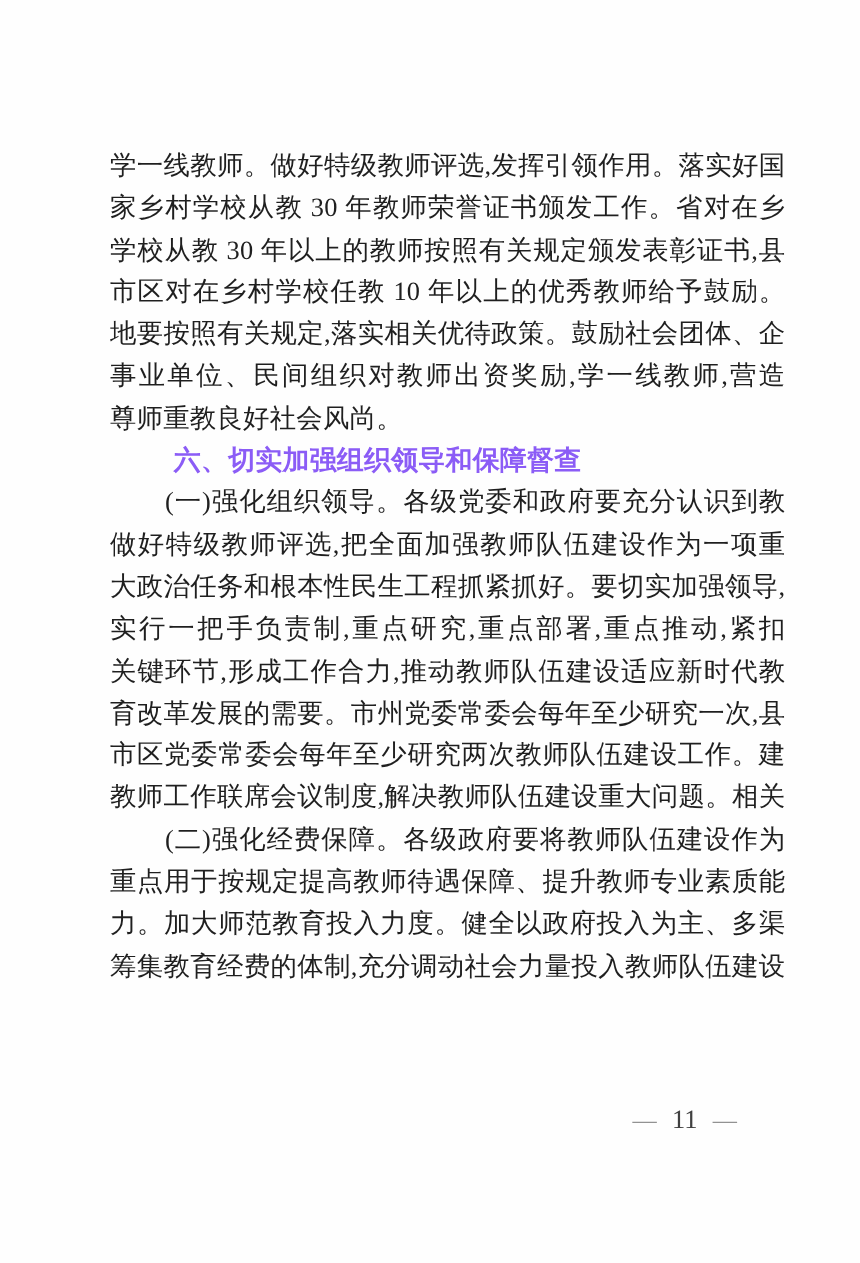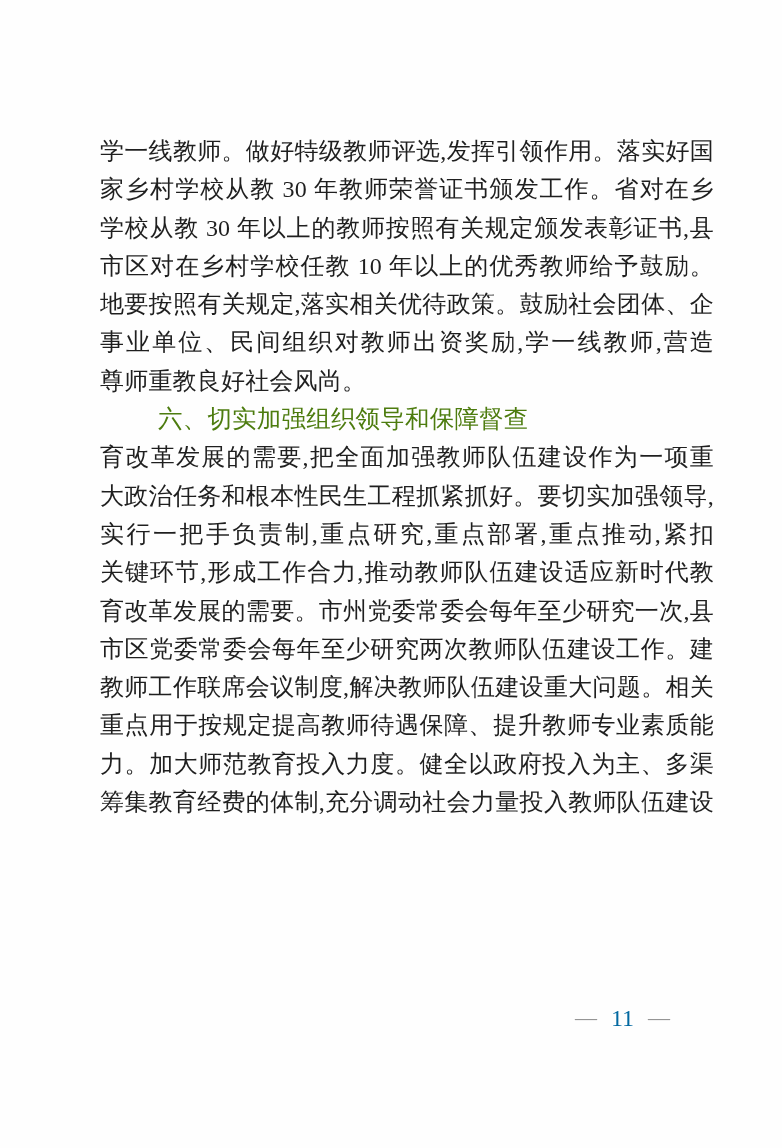--- a/index.html
+++ b/index.html
@@ -36,65 +36,67 @@
   }
   .line.fill {
     text-align: justify;
     text-align-last: justify;
     text-justify: inter-character;
   }
   .line.indent {
     text-indent: 50px;
   }
   .line.heading {
-    font-weight: 400;
+    font-weight: 700;
     font-family: "Liberation Sans", "DejaVu Sans", sans-serif;
     text-indent: 58px;
     font-size: 24.5px;
-    color: #4d7c0f;
+    color: #8b5cf6;
   }
   .page-number {
     position: absolute;
     top: 1006px;
     right: 112px;
     display: flex;
     align-items: center;
     gap: 14px;
     font-size: 24px;
   }
   .page-number .dash {
     color: #8f8f8f;
     font-size: 22px;
     line-height: 1;
   }
   .page-number .num {
-    color: #0369a1;
+    color: #404040;
     line-height: 1;
   }
 </style>
 </head>
 <body>
 
 <main class="page">
   <section class="text-block" id="text-block">
       <div class="line fill">学一线教师。做好特级教师评选,发挥引领作用。落实好国</div>
       <div class="line fill">家乡村学校从教 30 年教师荣誉证书颁发工作。省对在乡村</div>
       <div class="line fill">学校从教 30 年以上的教师按照有关规定颁发表彰证书,县</div>
       <div class="line fill">市区对在乡村学校任教 10 年以上的优秀教师给予鼓励。各</div>
       <div class="line fill">地要按照有关规定,落实相关优待政策。鼓励社会团体、企</div>
       <div class="line fill">事业单位、民间组织对教师出资奖励,学一线教师,营造</div>
       <div class="line">尊师重教良好社会风尚。</div>
       <div class="line indent heading">六、切实加强组织领导和保障督查</div>
-      <div class="line fill">育改革发展的需要,把全面加强教师队伍建设作为一项重</div>
+      <div class="line fill indent">(一)强化组织领导。各级党委和政府要充分认识到教</div>
+      <div class="line fill">做好特级教师评选,把全面加强教师队伍建设作为一项重</div>
       <div class="line fill">大政治任务和根本性民生工程抓紧抓好。要切实加强领导,</div>
       <div class="line fill">实行一把手负责制,重点研究,重点部署,重点推动,紧扣</div>
       <div class="line fill">关键环节,形成工作合力,推动教师队伍建设适应新时代教</div>
       <div class="line fill">育改革发展的需要。市州党委常委会每年至少研究一次,县</div>
       <div class="line fill">市区党委常委会每年至少研究两次教师队伍建设工作。建立</div>
       <div class="line fill">教师工作联席会议制度,解决教师队伍建设重大问题。相关</div>
+      <div class="line fill indent">(二)强化经费保障。各级政府要将教师队伍建设作为</div>
       <div class="line fill">重点用于按规定提高教师待遇保障、提升教师专业素质能</div>
       <div class="line fill">力。加大师范教育投入力度。健全以政府投入为主、多渠道</div>
       <div class="line fill">筹集教育经费的体制,充分调动社会力量投入教师队伍建设</div>
     </section>
   <div class="page-number">
     <span class="dash">—</span>
     <span class="num">11</span>
     <span class="dash">—</span>
   </div>
 </main>

